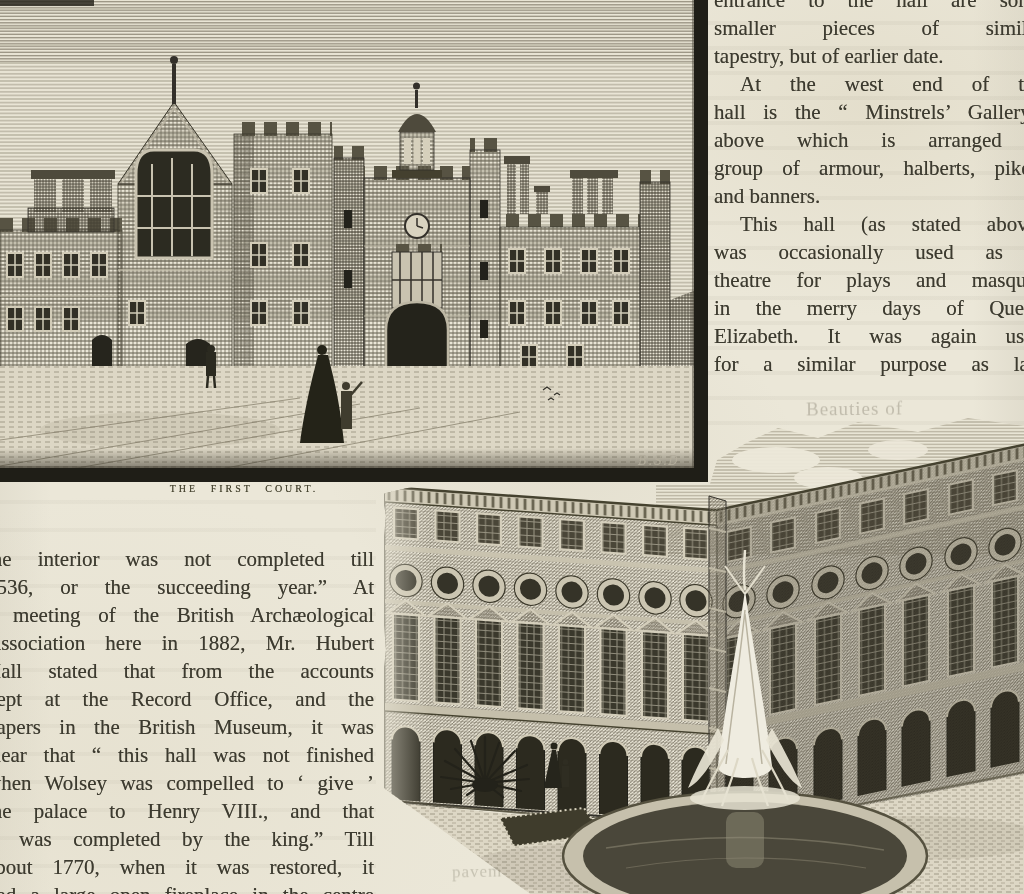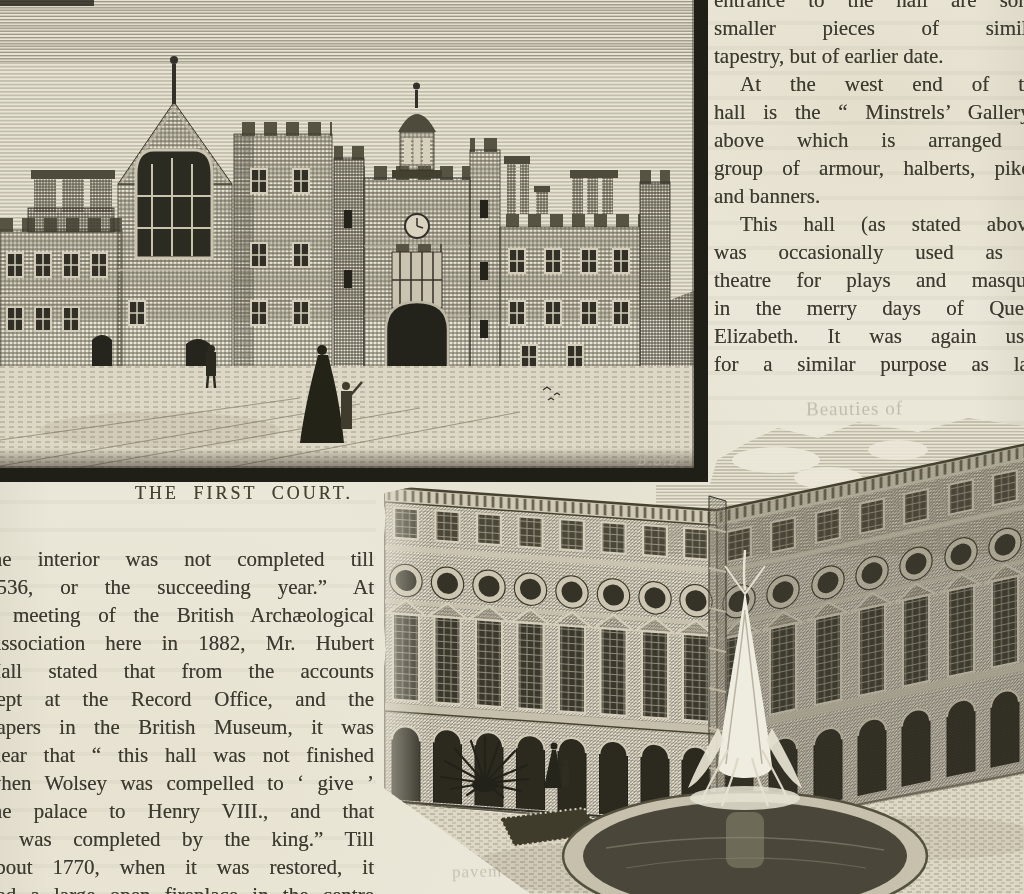--- a/index.html
+++ b/index.html
@@ -12,21 +12,21 @@
       radial-gradient(ellipse 340px 240px at 55% 52%, rgba(166,158,132,.10), transparent 70%),
       linear-gradient(90deg, rgba(120,112,92,.07), transparent 5%, transparent 95%, rgba(120,112,92,.09));
     font-family:"Liberation Serif","DejaVu Serif",serif;
   }
   svg{display:block;}
   .engraving{position:absolute;}
   #engraving-first-court{left:0;top:0;z-index:2;}
   #engraving-fountain-court{left:376px;top:398px;z-index:1;}
   #caption-first-court{
     position:absolute; left:86px; top:483px; width:316px; z-index:3;
-    text-align:center; font-size:18px; letter-spacing:3px; word-spacing:7px;
+    text-align:center; font-size:10px; letter-spacing:3px; word-spacing:7px;
     color:#45432f; text-shadow:0 0 .5px rgba(60,56,40,.6);
   }
   .column{position:absolute; z-index:4; color:#3c3a2f;
     text-shadow:0 0 .5px rgba(55,52,40,.55);}
   #right-column{left:714px; top:-14px; width:330px; font-size:21px;}
   #left-column{left:-14px; top:545px; width:388px; font-size:21px;}
   .line{height:28px; line-height:28px; text-align:justify; text-align-last:justify;
         white-space:nowrap; overflow:visible;}
   .line.end{text-align-last:left;}
   .line.ind{padding-left:26px;}

